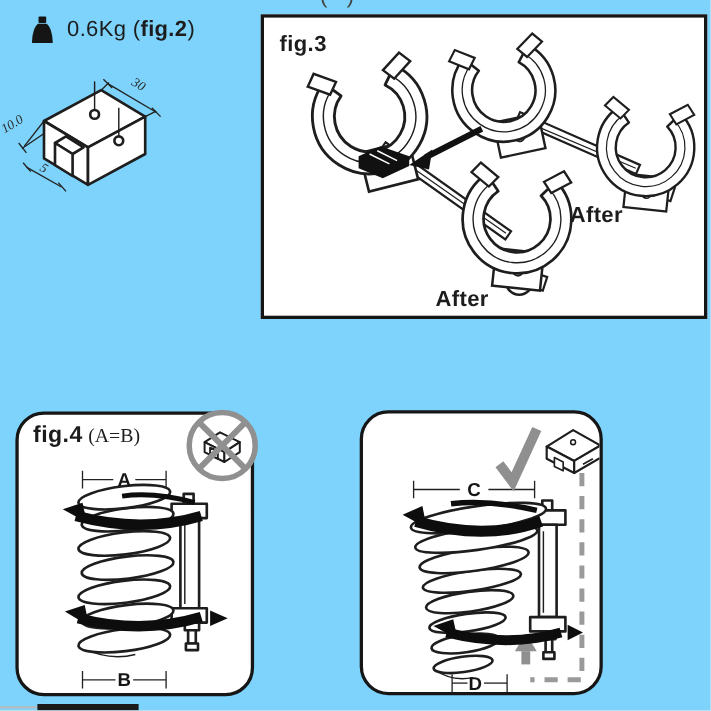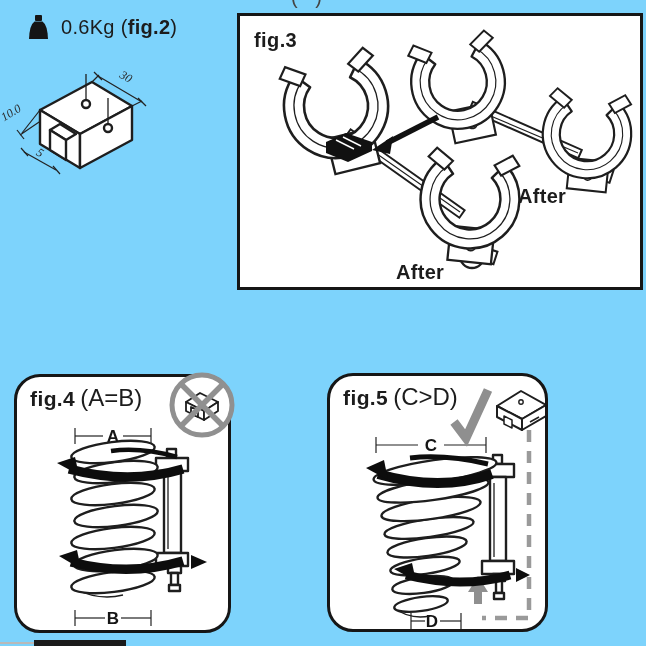--- a/index.html
+++ b/index.html
@@ -12,21 +12,21 @@
   .abs{position:absolute;}
   
   .weight-note{position:absolute; left:27px; top:14px; display:flex; align-items:center; font-size:20px;}
   .weight-note .txt{margin-left:11px; letter-spacing:0.3px;}
   .weight-note b{font-weight:bold;}
   
   .figbox{position:absolute; background:#fff; border:3px solid #161616; box-sizing:border-box;}
   .figbox.rounded{border-radius:26px;}
   .fig-title{position:absolute; left:13px; top:7px; font-size:18px; white-space:nowrap;}
   .fig-title b{font-weight:bold; font-size:21px; letter-spacing:0.4px;}
-  .fig-title .cond{margin-left:5px; font-weight:normal; font-size:24px;}
+  .fig-title .cond{margin-left:5px; font-weight:normal; font-size:18px;font-family:Liberation Serif, serif;}
   .fig3-title{position:absolute; left:14px; top:13px; font-size:20px; font-weight:bold; letter-spacing:0.4px;}
   .tool-label{position:absolute; font-size:20px; font-weight:bold; letter-spacing:0.3px;}
   
   .dimletter{font-family:"Liberation Sans",sans-serif; font-size:17px; font-weight:bold; fill:#151515; text-anchor:middle;}
   .dimnum{font-family:"Liberation Serif",serif; font-style:italic; font-size:12px; fill:#2a2a2a; text-anchor:middle;}
   .ln{stroke:#222; stroke-width:1.2; fill:none;}
   .outline{fill:#ffffff; stroke:#1e1e1e; stroke-width:2.4; stroke-linejoin:round;}
   .thin{fill:none; stroke:#1e1e1e; stroke-width:1.3;}
   
   .top-fragment{position:absolute; left:291px; top:-14px; font-size:20px; color:#444; letter-spacing:6px;}
@@ -269,21 +269,18 @@
 
       <g stroke="#1e1e1e" stroke-width="2" fill="#fff" stroke-linejoin="round">
         <polygon points="167,30 191,15 216,29 192,43"></polygon>
         <polygon points="167,30 167,41 192,54 192,43"></polygon>
         <polygon points="192,43 192,54 216,40 216,29"></polygon>
         <polygon points="174,40 182,44 182,52 174,48" stroke-width="1.5"></polygon>
         <line x1="200" y1="46" x2="209" y2="41" stroke-width="1.5"></line>
         <circle cx="191" cy="26" r="2.2" fill="#fff" stroke-width="1.4"></circle>
       </g>
     </svg>
-    <div class="fig-title">
-      <b>fig.5</b><span class="cond">(C&gt;D)</span>
-    </div>
   </div>
 
   <div class="bottom-line"></div>
   <div class="bottom-bar"></div>
 
 </div>
 
 </body></html>

